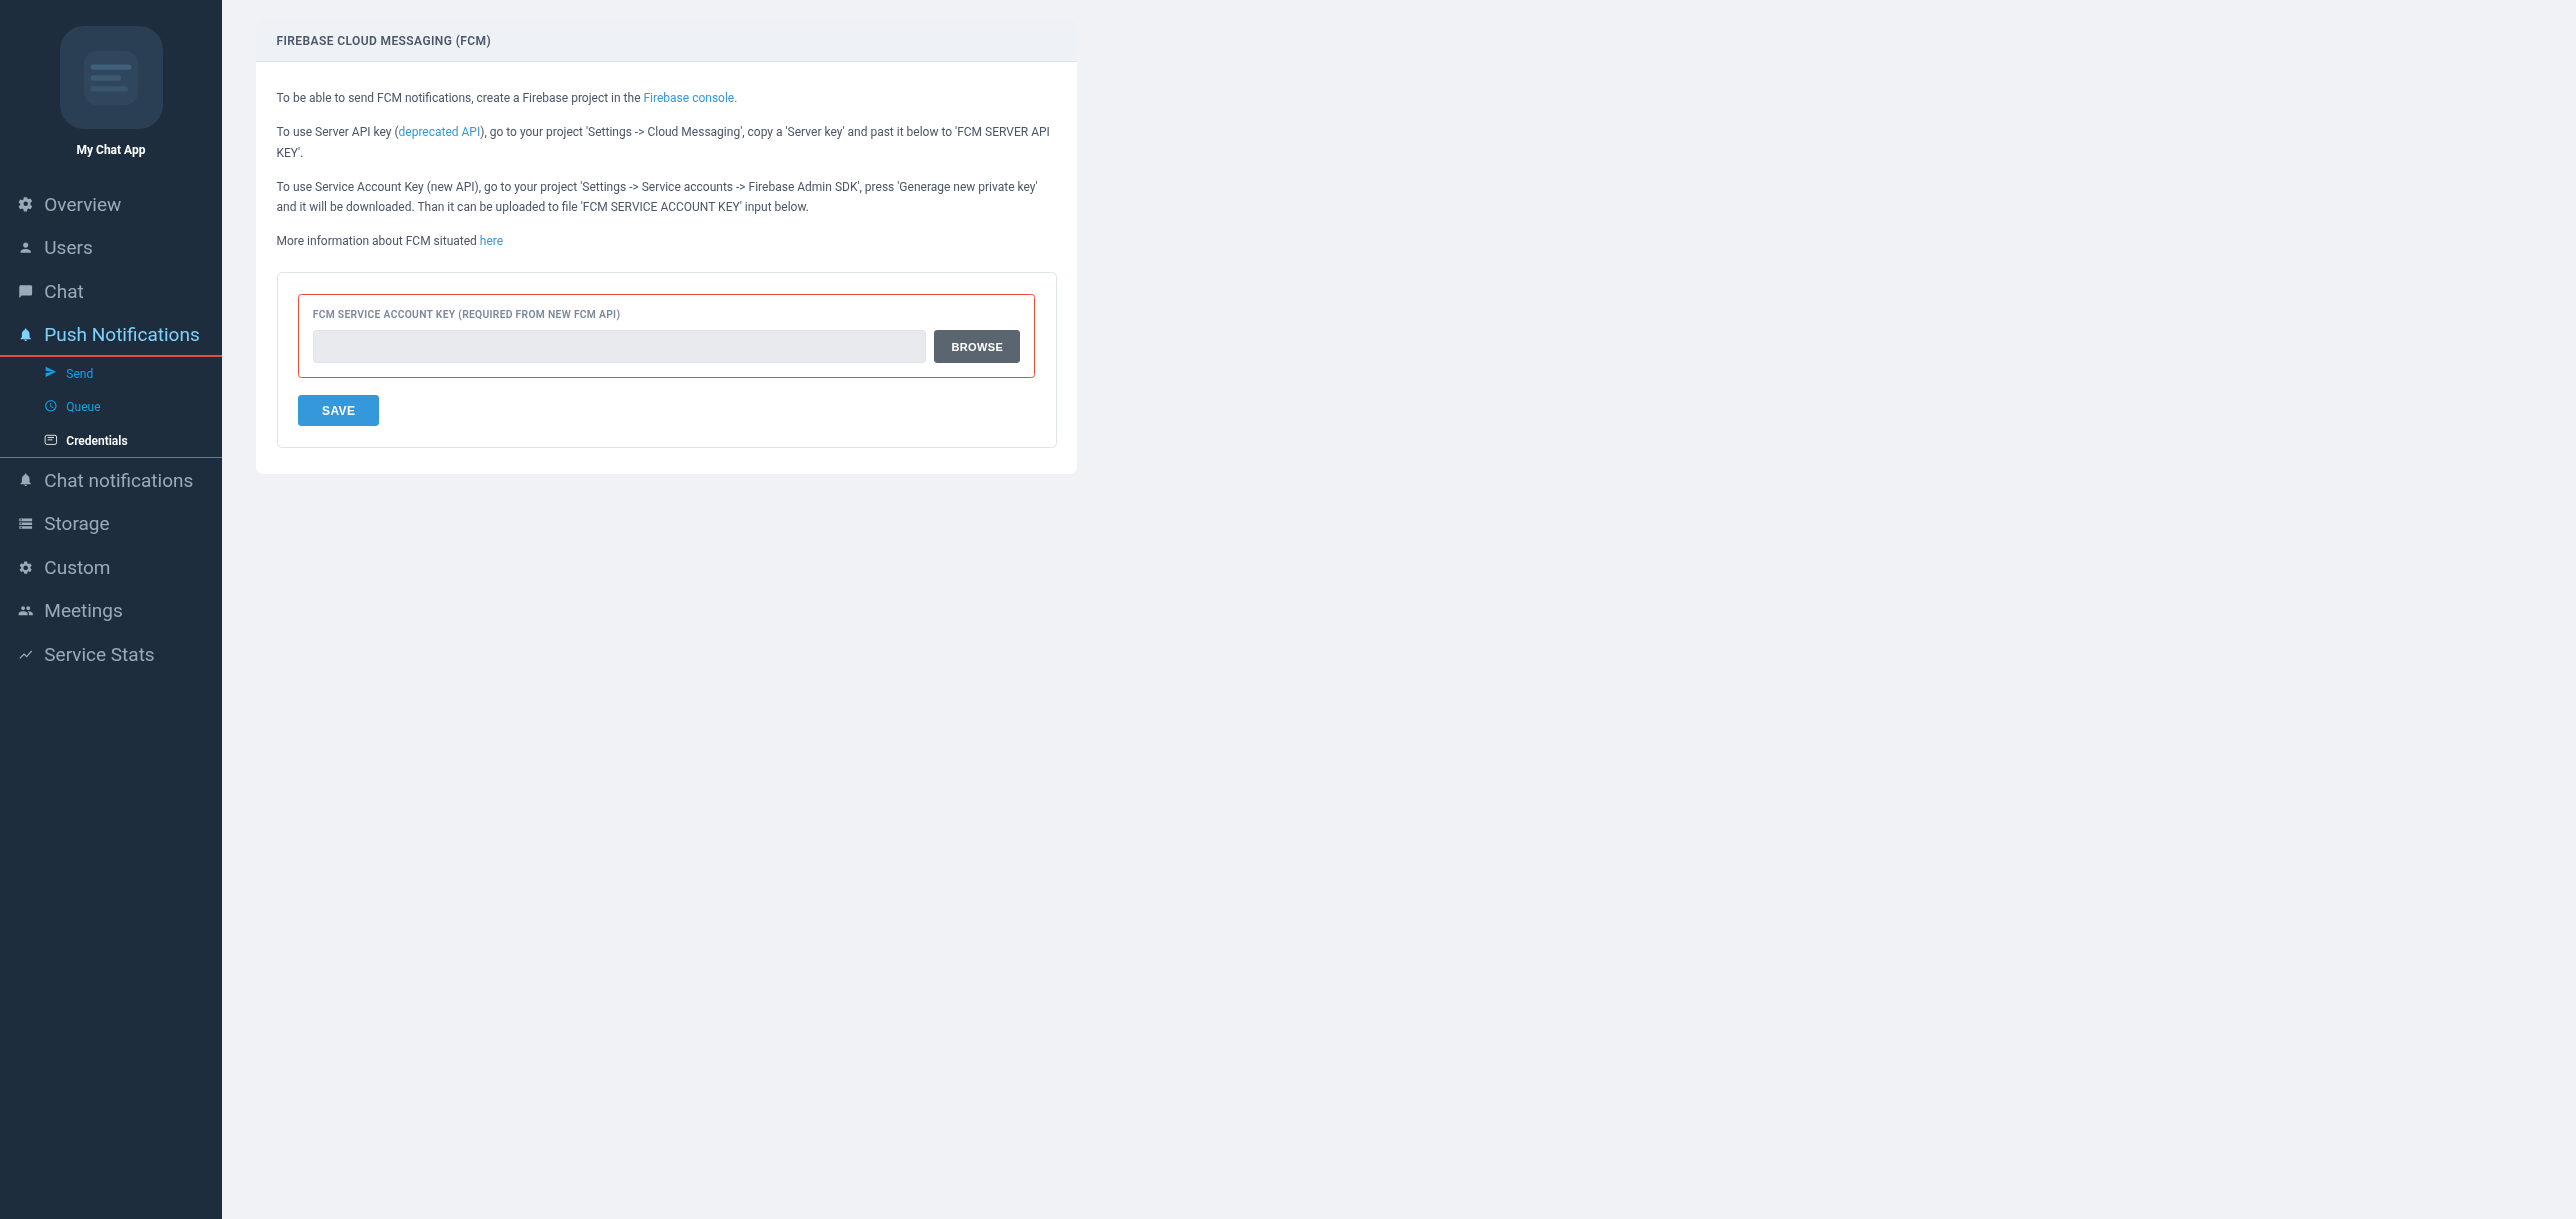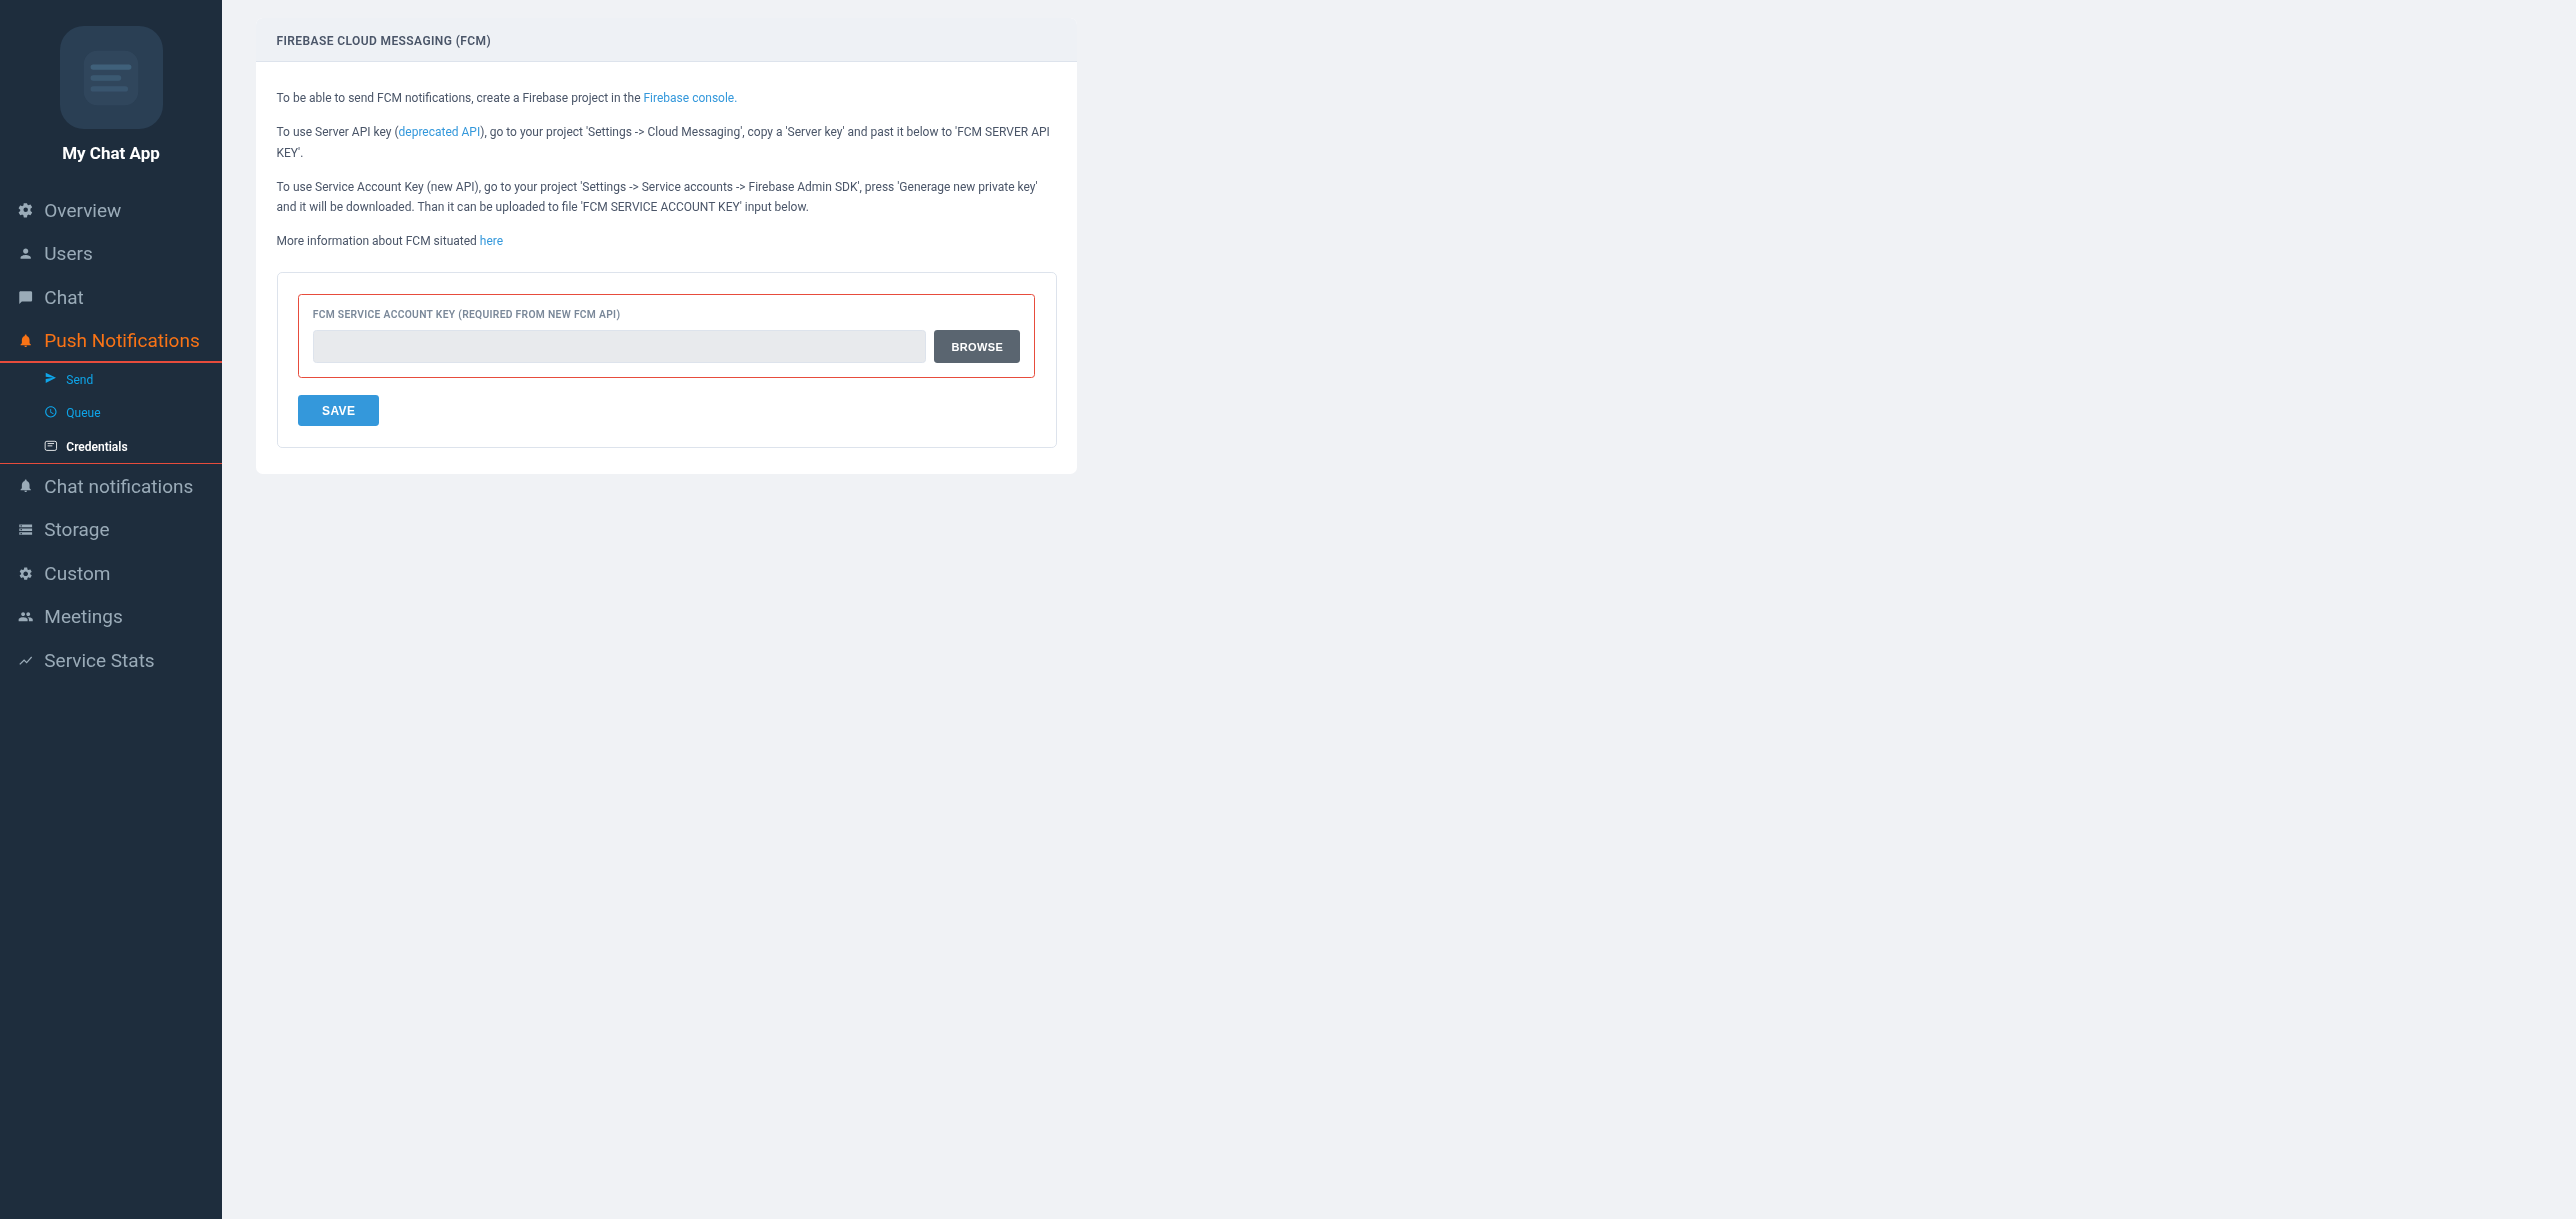--- a/index.html
+++ b/index.html
@@ -38,21 +38,21 @@
     }
 
     .logo-icon svg {
       width: 68px;
       height: 68px;
       opacity: 0.6;
     }
 
     .app-title {
       color: #ffffff;
-      font-size: 17px;
+      font-size: 12px;
       font-weight: 700;
       text-align: center;
     }
 
     .sidebar-nav {
       padding: 8.6px 0;
       flex: 1;
     }
 
     .nav-item {
@@ -327,21 +327,21 @@
 
     <div class="nav-item">
       <span class="nav-icon">
         <svg class="icon-svg" viewBox="0 0 24 24">
             <path d="M20 2H4c-1.1 0-2 .9-2 2v18l4-4h14c1.1 0 2-.9 2-2V4c0-1.1-.9-2-2-2z"></path>
           </svg>
       </span>
       <span>Chat</span>
     </div>
 
-    <div class="nav-item push-notifications-item" style="color:#f97316;">
+    <div class="nav-item push-notifications-item" style="color:#7dd3fc;">
       <span class="nav-icon">
         <svg class="icon-svg" viewBox="0 0 24 24">
             <path d="M12 22c1.1 0 2-.9 2-2h-4c0 1.1.9 2 2 2zm6-6v-5c0-3.07-1.64-5.64-4.5-6.32V4c0-.83-.67-1.5-1.5-1.5s-1.5.67-1.5 1.5v.68C7.63 5.36 6 7.92 6 11v5l-2 2v1h16v-1l-2-2z"></path>
           </svg>
       </span>
       <span>Push Notifications</span>
     </div>
 
     <div class="nav-sub-item">
       <span class="nav-icon">

